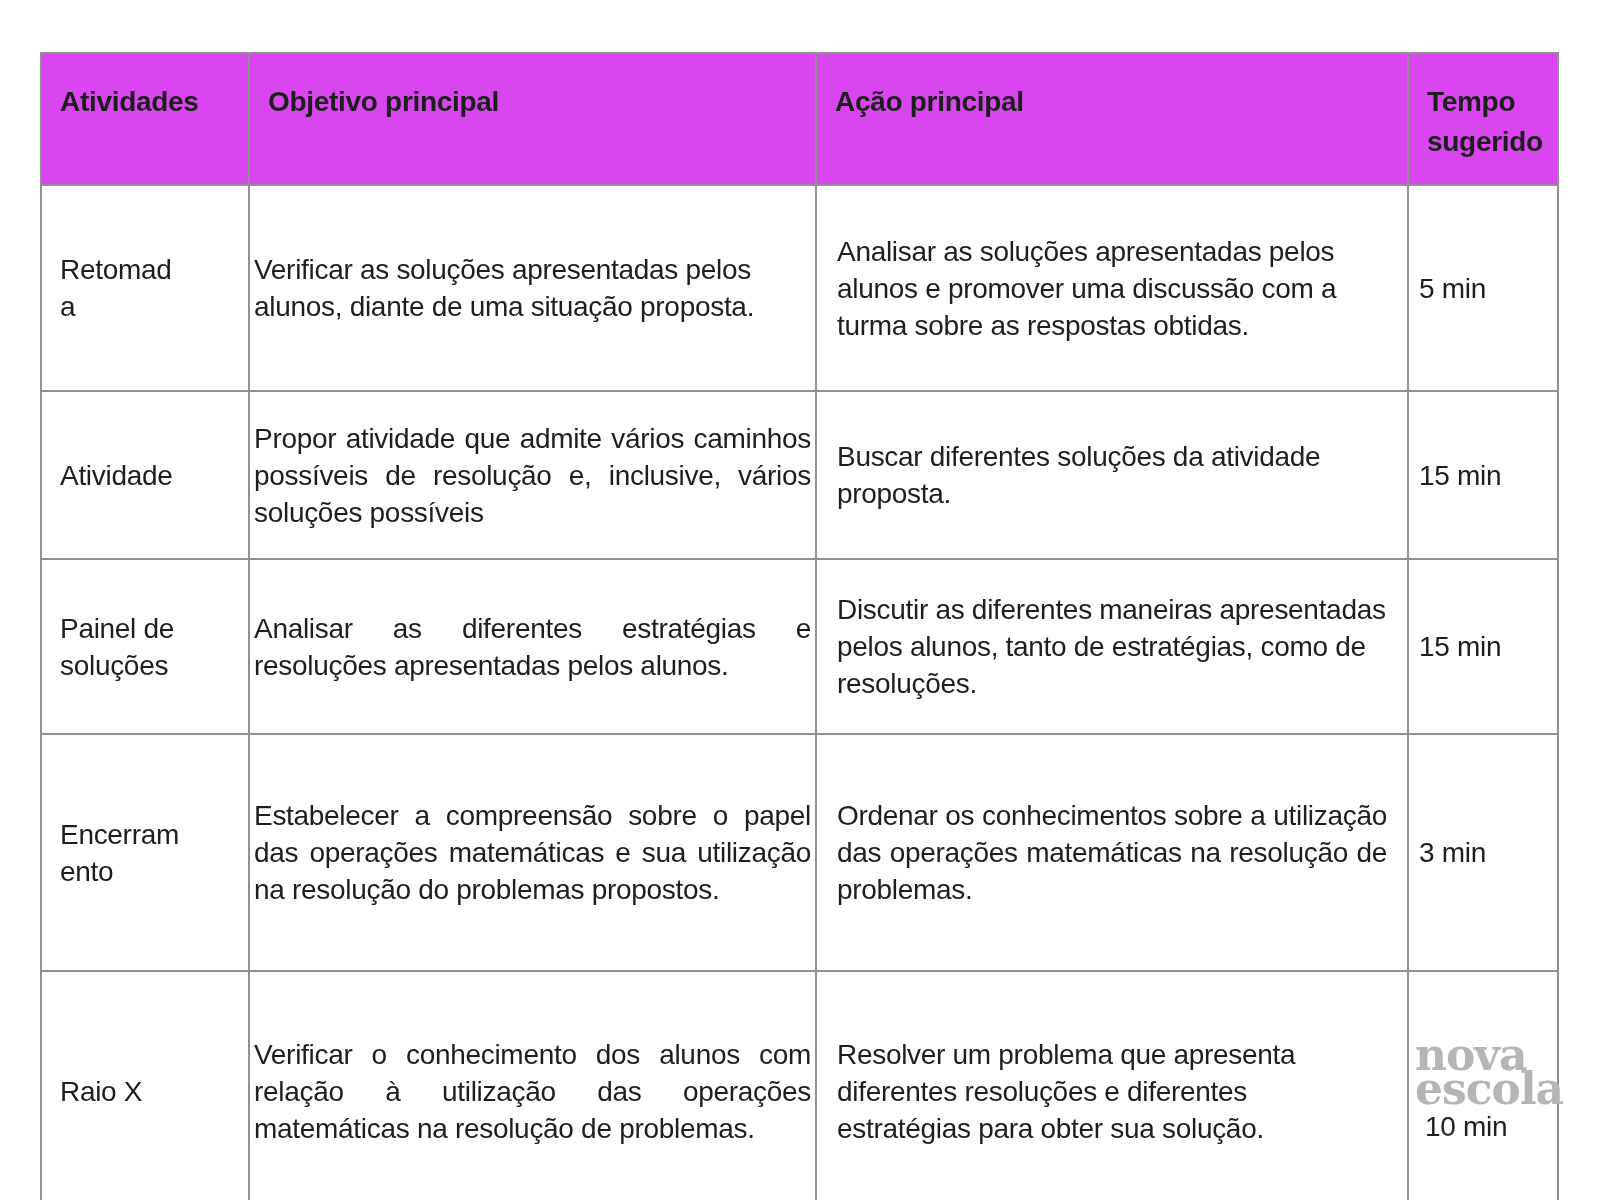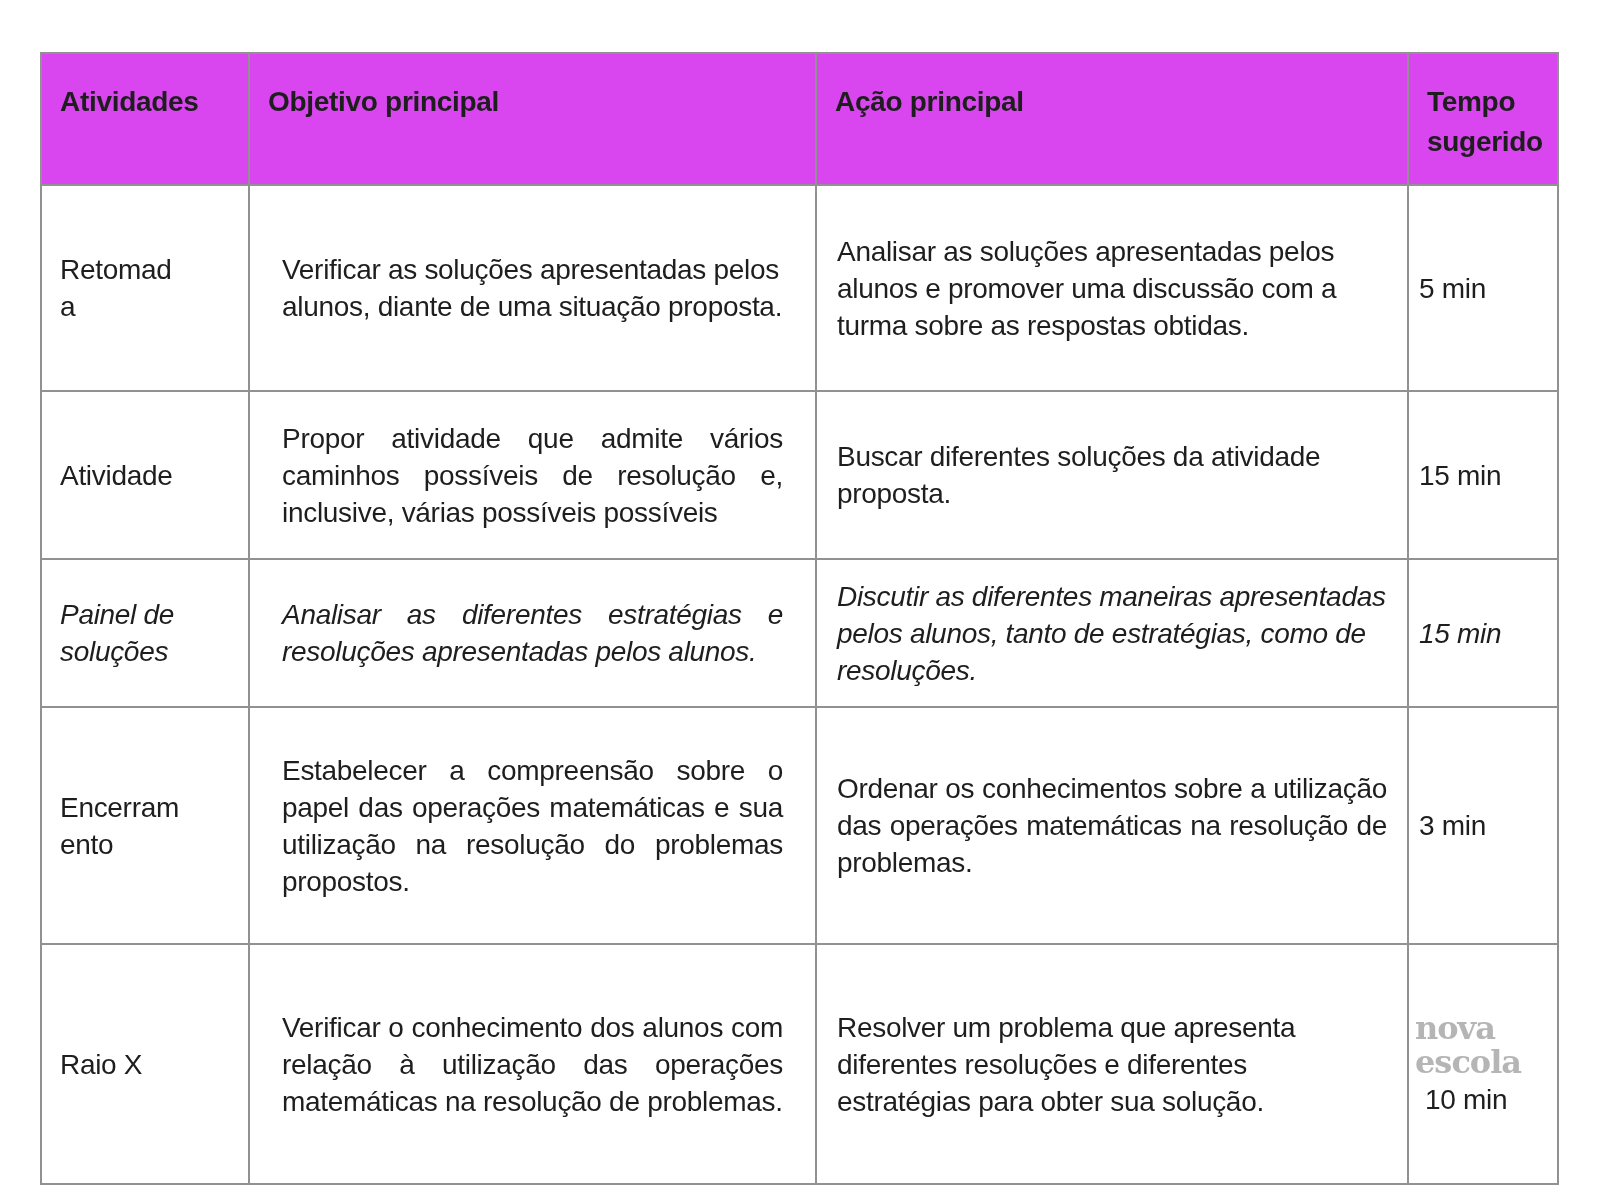--- a/index.html
+++ b/index.html
@@ -45,41 +45,41 @@
     font-weight: bold;
     text-align: left;
     vertical-align: top;
     padding: 28px 14px 0 18px;
     line-height: 40px;
   }
 
   
   tr.r0 { height: 206px; }
   tr.r1 { height: 168px; }
-  tr.r2 { height: 148px; font-style: italic; }
+  tr.r2 { height: 175px; }
   tr.r3 { height: 237px; }
   tr.r4 { height: 240px; }
 
   td { vertical-align: middle; }
 
   td.col-ativ {
     padding: 0 64px 0 18px;
     overflow-wrap: anywhere;
   }
-  td.col-obj  { padding: 0 32px; }
+  td.col-obj  { padding: 0 4px; }
   td.col-acao { padding: 0 20px; }
   td.col-tempo { padding: 0 8px 0 10px; }
   td.justify { text-align: justify; }
 
   
   td.col-tempo.has-watermark { padding: 0 4px 0 6px; }
   .watermark {
     font-family: "DejaVu Serif", "Liberation Serif", serif;
     font-weight: bold;
-    font-size: 32px;
+    font-size: 44px;
     line-height: 34px;
     letter-spacing: -1px;
     color: #b5b5b5;
     margin-bottom: 2px;
   }
   .tempo-value { padding-left: 10px; }
 </style>
 </head>
 <body>
 
@@ -101,21 +101,21 @@
     </thead>
     <tbody>
       <tr class="r0">
         <td class="col-ativ">Retomada</td>
         <td class="col-obj">Verificar as soluções apresentadas pelos alunos, diante de uma situação proposta.</td>
         <td class="col-acao">Analisar as soluções apresentadas pelos alunos e promover uma discussão com a turma sobre as respostas obtidas.</td>
         <td class="col-tempo">5 min</td>
       </tr>
       <tr class="r1">
         <td class="col-ativ">Atividade</td>
-        <td class="col-obj justify">Propor atividade que admite vários caminhos possíveis de resolução e, inclusive, várias possíveis possíveis</td>
+        <td class="col-obj justify">Propor atividade que admite vários caminhos possíveis de resolução e, inclusive, vários soluções possíveis</td>
         <td class="col-acao">Buscar diferentes soluções da atividade proposta.</td>
         <td class="col-tempo">15 min</td>
       </tr>
       <tr class="r2">
         <td class="col-ativ">Painel de soluções</td>
         <td class="col-obj justify">Analisar as diferentes estratégias e resoluções apresentadas pelos alunos.</td>
         <td class="col-acao">Discutir as diferentes maneiras apresentadas pelos alunos, tanto de estratégias, como de resoluções.</td>
         <td class="col-tempo">15 min</td>
       </tr>
       <tr class="r3">

